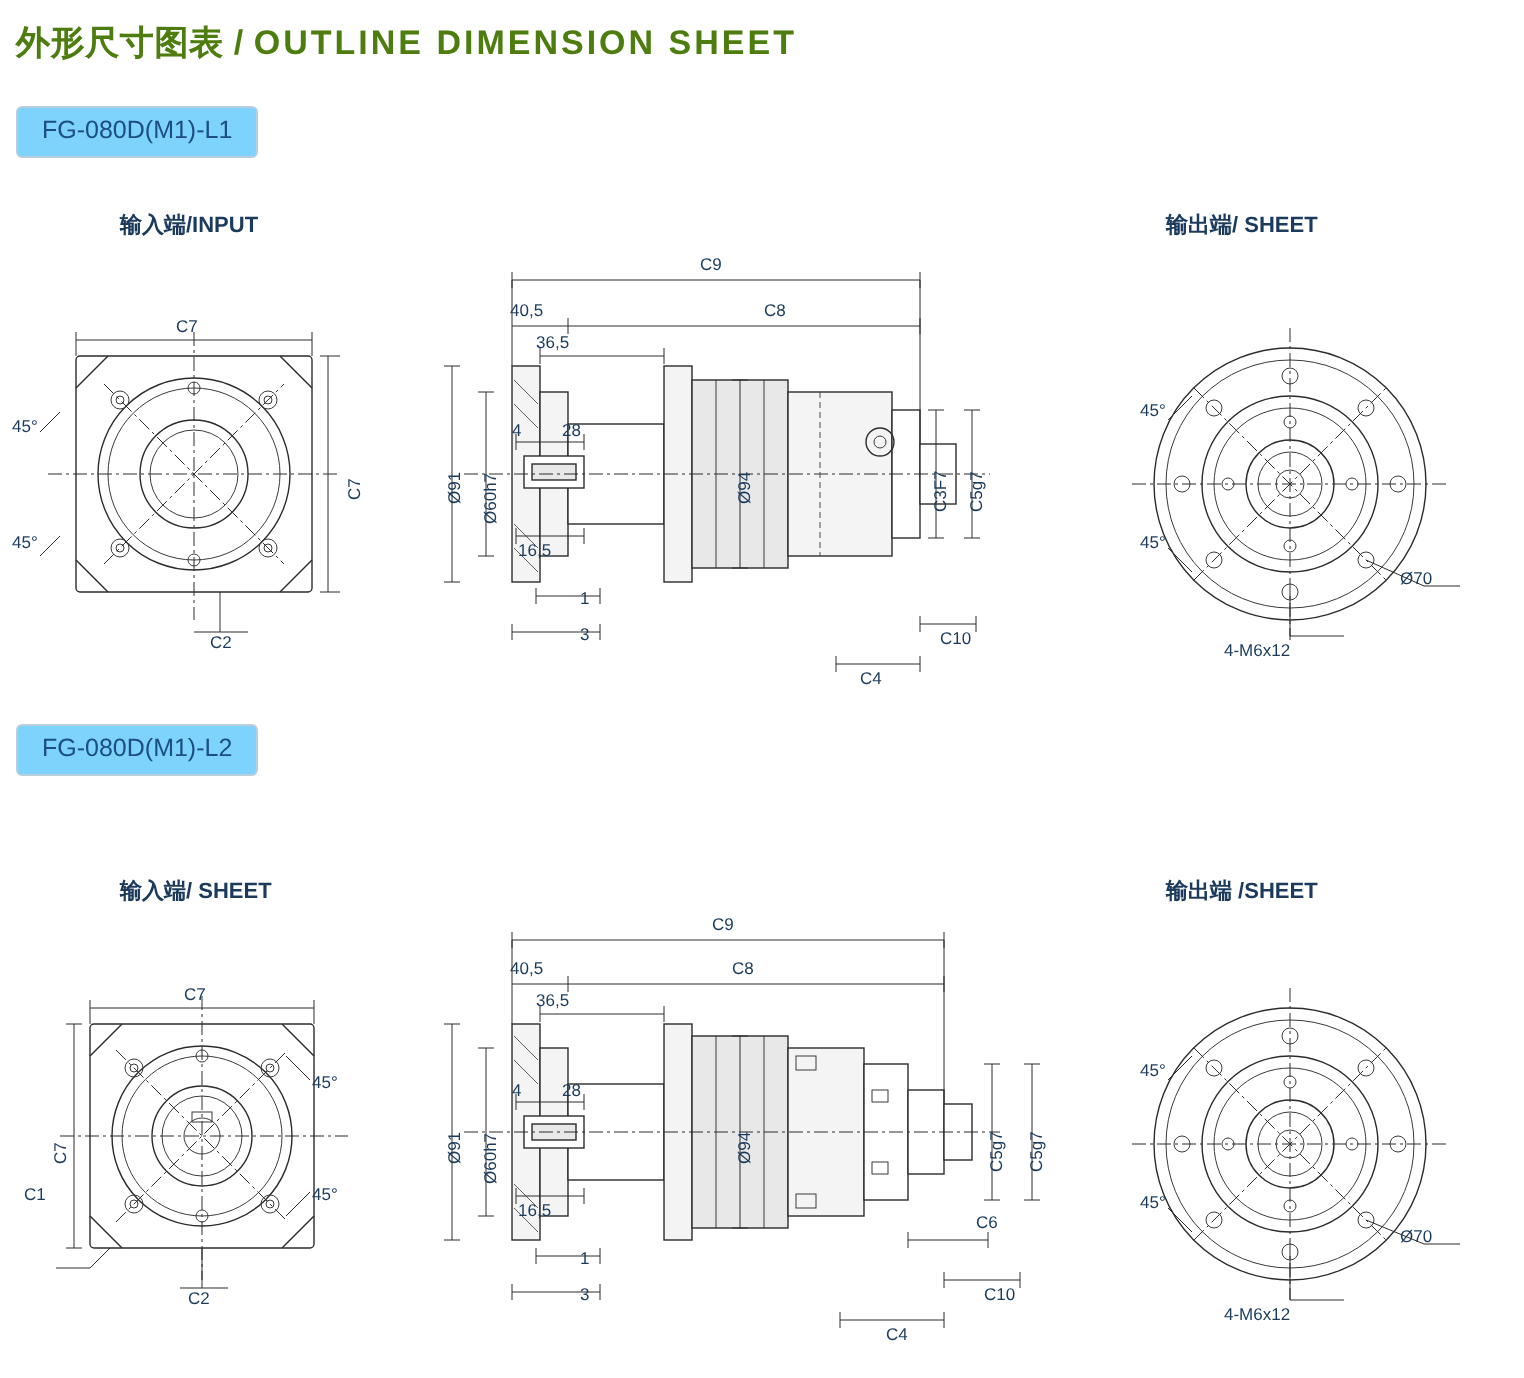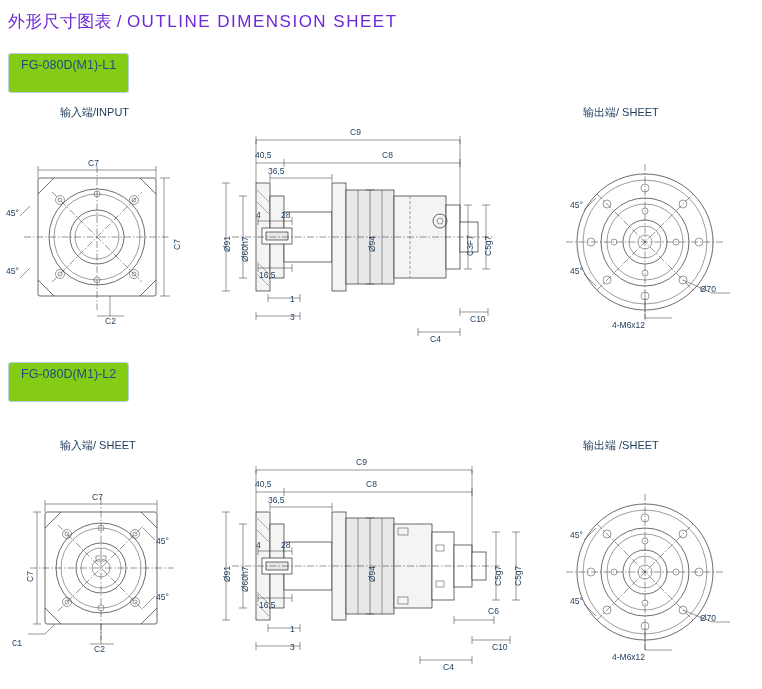--- a/index.html
+++ b/index.html
@@ -6,43 +6,44 @@
   body{
     width:762px;height:689px;
     background:#ffffff;
     font-family:"Liberation Sans", sans-serif;
     color:#1b3a5c;
     position:relative;
     overflow:hidden;
   }
   .page-title{
     position:absolute;left:8px;top:10px;
-    font-size:17px;font-weight:normal;
-    color:#6d28d9;letter-spacing:0.3px;
+    font-size:17px;font-weight:bold;
+    color:#4d7c0f;letter-spacing:0.3px;
     white-space:nowrap;
   }
   .title-en{letter-spacing:1.5px;}
   .model-badge{
     position:absolute;
-    background:#84cc16;
+    background:#7dd3fc;
     border:1px solid #b9cfe0;
     border-radius:3px;
     color:#1c4e80;
     font-size:12.5px;
-    padding:4px 12px 20px 12px;
+    padding:4px 12px 6px 12px;
     white-space:nowrap;
     text-align:center;
   }
   .badge-1{left:8px;top:53px;}
   .badge-2{left:8px;top:362px;}
   .sec-label{
     position:absolute;
     font-size:11px;
     color:#1b3a5c;
     white-space:nowrap;
+    font-weight:bold;
   }
   .dim{
     position:absolute;
     font-size:8.5px;
     color:#1b3a5c;
     white-space:nowrap;
   }
   .dim.rot{
     transform-origin:0 0;
     transform:rotate(-90deg);
@@ -447,21 +448,21 @@
     <path class="ln-dim" d="M596 616 L584 604"></path>
     <line class="ln-dim" x1="683" y1="610" x2="712" y2="622"></line>
     <line class="ln-dim" x1="712" y1="622" x2="730" y2="622"></line>
     <line class="ln-dim" x1="645" y1="626" x2="645" y2="650"></line>
     <line class="ln-dim" x1="645" y1="650" x2="672" y2="650"></line>
   </g>
 </svg>
 
 <div class="dim" style="left:92px;top:492px;">C7</div>
 <div class="dim rot" style="left:25px;top:582px;">C7</div>
-<div class="dim" style="left:12px;top:639px;font-family:Liberation Mono, monospace;">C1</div>
+<div class="dim" style="left:12px;top:592px;">C1</div>
 <div class="dim" style="left:94px;top:644px;">C2</div>
 <div class="dim" style="left:156px;top:536px;">45°</div>
 <div class="dim" style="left:156px;top:592px;">45°</div>
 
 <div class="dim" style="left:356px;top:457px;">C9</div>
 <div class="dim" style="left:366px;top:479px;">C8</div>
 <div class="dim" style="left:255px;top:479px;">40,5</div>
 <div class="dim" style="left:268px;top:495px;">36,5</div>
 <div class="dim" style="left:256px;top:540px;">4</div>
 <div class="dim" style="left:281px;top:540px;">28</div>

